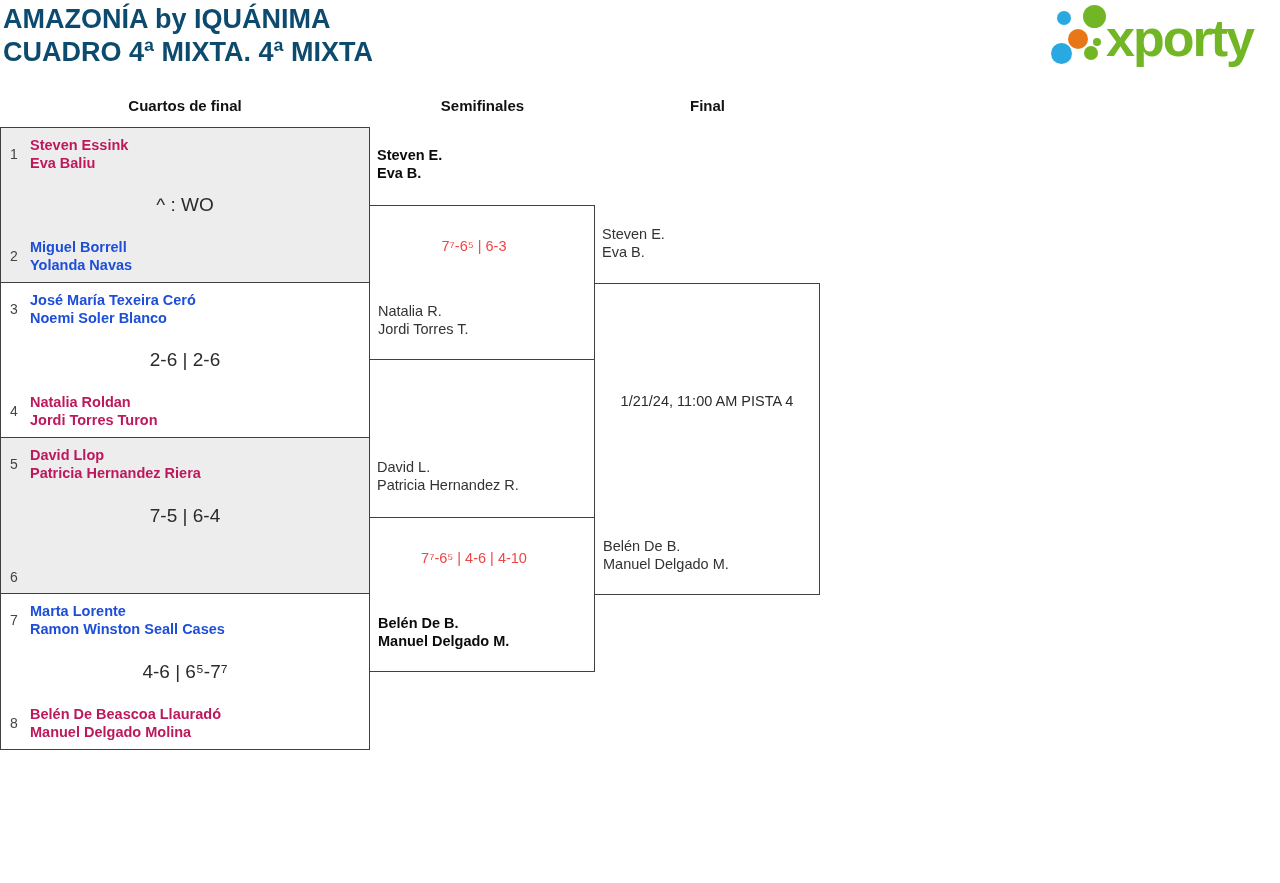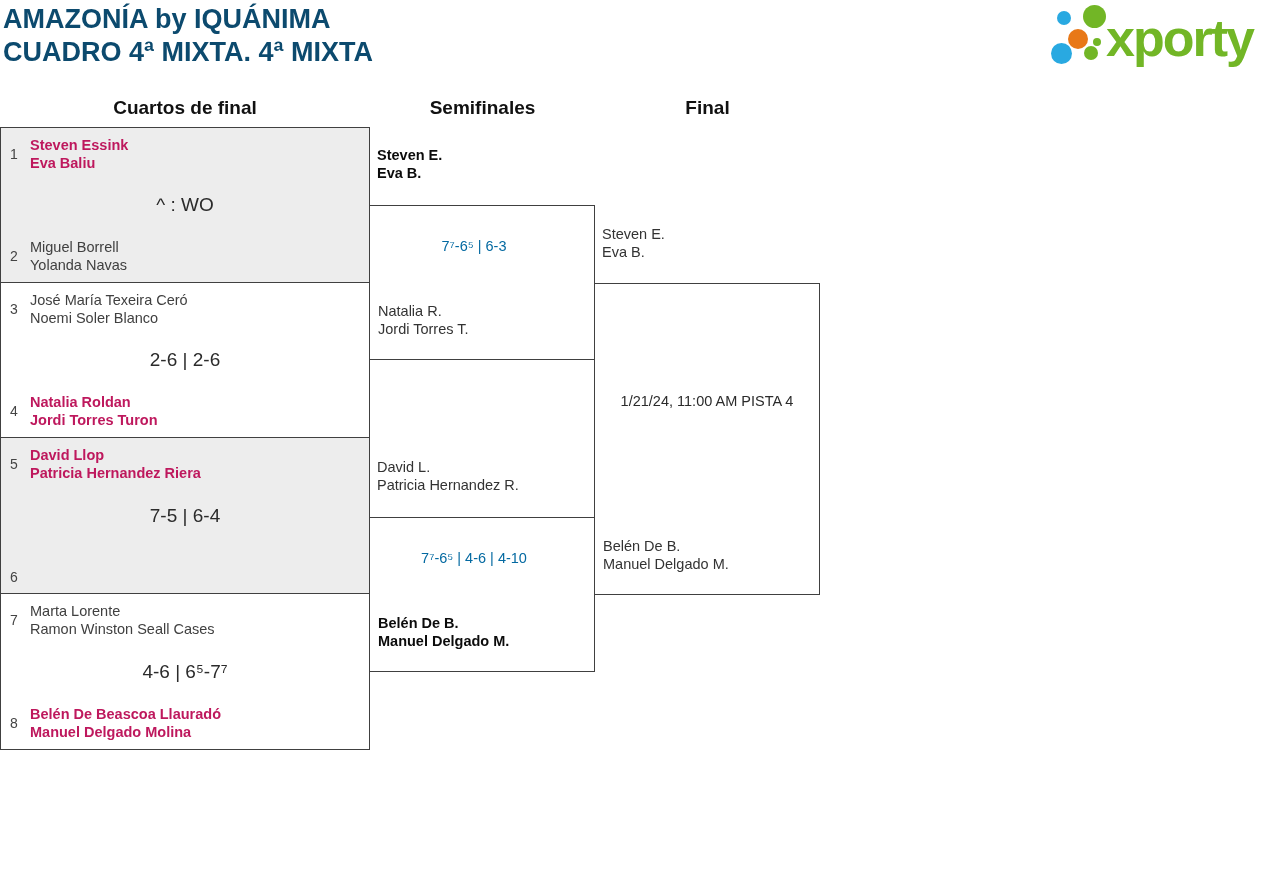--- a/index.html
+++ b/index.html
@@ -19,21 +19,21 @@
   .dot-blue-sm   { left:12px;  top:11px; width:14px; height:14px; background:#29a9e1; }
   .dot-green-lg  { left:38px;  top:5px;  width:23px; height:23px; background:#72b626; }
   .dot-orange    { left:23px;  top:29px; width:20px; height:20px; background:#e87817; }
   .dot-green-xs  { left:48px;  top:38px; width:8px;  height:8px;  background:#72b626; }
   .dot-blue-lg   { left:6px;   top:43px; width:21px; height:21px; background:#29a9e1; }
   .dot-green-sm  { left:39px;  top:46px; width:14px; height:14px; background:#72b626; }
   .logo-text { position:absolute; left:61px; top:12px; font-size:52px; line-height:52px;
                font-weight:700; letter-spacing:-2px; color:#72b626; }
 
   
-  .round-header { position:absolute; top:97px; text-align:center; font-size:19px;
+  .round-header { position:absolute; top:97px; text-align:center; font-size:15px;
                   font-weight:600; color:#111; }
   .rh-qf { left:0;     width:370px; }
   .rh-sf { left:370px; width:225px; }
   .rh-f  { left:595px; width:225px; }
 
   
   .match { position:absolute; box-sizing:border-box; border:1px solid #404040; background:#ffffff; }
   .match.shaded { background:#ededed; }
 
   .match-qf { left:0; width:370px; height:156px; }
@@ -46,28 +46,28 @@
   .sf-0 { top:205px; }
   .sf-1 { top:517px; }
 
   .match-final { left:594px; width:226px; top:283px; height:312px; }
 
   
   .team-row { position:absolute; left:9px; right:9px; display:flex; align-items:center; gap:6px; }
   .team-row.pos-top    { top:8px; }
   .team-row.pos-bottom { bottom:8px; }
   .seed { width:14px; flex:0 0 14px; font-size:14px; color:#444; }
-  .players { font-size:14.5px; line-height:18px; color:#404040; }
+  .players { font-size:14.5px; line-height:18px; color:#1d4ed8;font-weight:bold; }
   .players div { white-space:nowrap; }
   .players.winner { color:#be185d; font-weight:700; }
 
   .score { position:absolute; left:0; right:0; top:50%; transform:translateY(-50%);
            text-align:center; font-size:19px; color:#2b2b2b; }
   .score-sf { position:absolute; left:0; right:16px; top:32px; text-align:center;
-              font-size:14.5px; color:#0369a1; }
+              font-size:14.5px; color:#ef4444; }
 
   
   .adv-label { position:absolute; font-size:14.5px; line-height:18px; color:#333; }
   .adv-label div { white-space:nowrap; }
   .adv-label.winner { color:#0b0b0b; font-weight:700; }
   .lbl-sf0-top { left:377px; top:146px; }
   .lbl-sf1-top { left:377px; top:458px; }
   .lbl-f-top   { left:602px; top:225px; }
   .in-box-bottom { position:absolute; left:8px; bottom:21px; font-size:14.5px;
                    line-height:18px; color:#333; }

